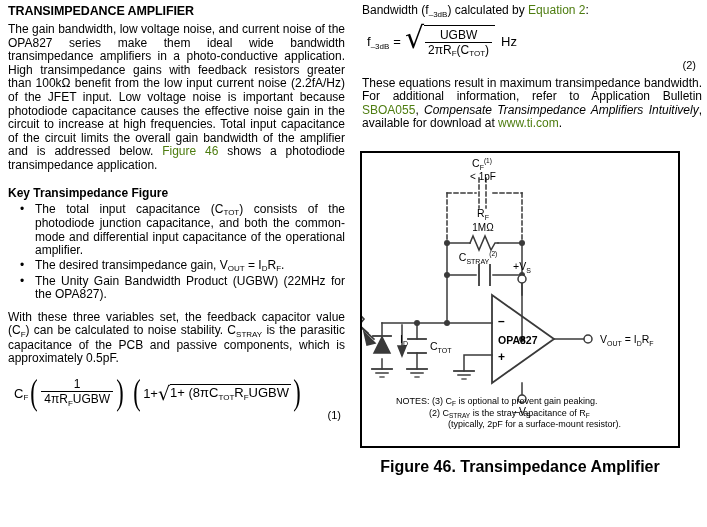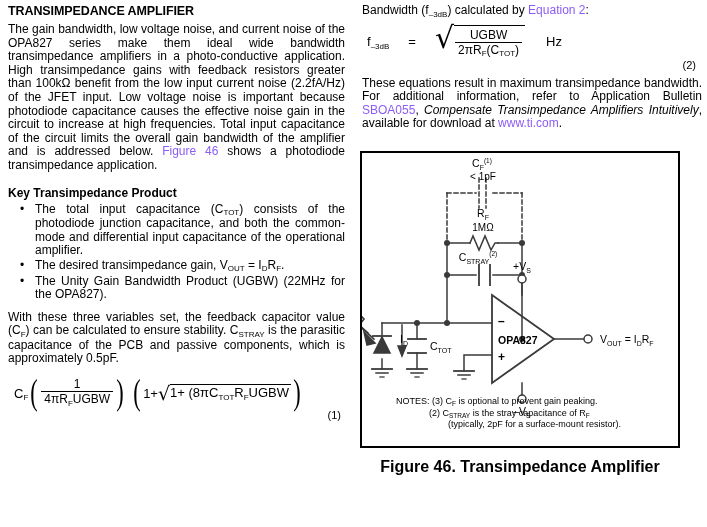--- a/index.html
+++ b/index.html
@@ -47,21 +47,21 @@
   p.body-text {
     font-size: 12px;
     line-height: 13.6px;
     margin: 0 0 9px 0;
     text-align: justify;
     -webkit-hyphens: none;
     hyphens: none;
   }
   p.body-text.tight { margin-bottom: 0; }
   .link {
-    color: #8b5cf6;
+    color: #4d7c0f;
   }
   i { font-style: italic; }
   sub {
     font-size: 8px;
     vertical-align: baseline;
     position: relative;
     top: 2.5px;
     margin-top: 32px;
   }
   ul.bullets {
@@ -156,21 +156,20 @@
     height: 48px;
     margin-top: 4px;
   }
   .eq2 {
     position: absolute;
     left: 5px;
     top: 2px;
     display: flex;
     align-items: center;
     font-size: 13px;
-    gap: 15px;
   }
   .eq2 .radical {
     font-size: 30px;
     line-height: 24px;
     top: 1px;
   }
   .eq2-num {
     position: absolute;
     right: 6px;
     bottom: 0px;
@@ -220,35 +219,35 @@
 <body>
 
 <div class="page">
 
   <div class="col-left">
 
     <h2 class="section-title">TRANSIMPEDANCE AMPLIFIER</h2>
 
     <p class="body-text"><span>The gain bandwidth, low voltage noise, and current noise of the OPA827 series make them ideal wide bandwidth transimpedance amplifiers in a photo-conductive application. High transimpedance gains with feedback resistors greater than 100kΩ benefit from the low input current noise (2.2fA/Hz) of the JFET input. Low voltage noise is important because photodiode capacitance causes the effective noise gain in the circuit to increase at high frequencies. Total input capacitance of the circuit limits the overall gain bandwidth of the amplifier and is addressed below. </span><span class="link">Figure 46</span><span> shows a photodiode transimpedance application.</span></p>
 
-    <h3 class="sub-title">Key Transimpedance Product</h3>
+    <h3 class="sub-title">Key Transimpedance Figure</h3>
 
     <ul class="bullets">
       <li>
         <span class="bullet-dot">•</span><span>The total input capacitance (C</span><sub>TOT</sub><span>) consists of the photodiode junction capacitance, and both the common-mode and differential input capacitance of the operational amplifier.</span>
       </li>
       <li>
         <span class="bullet-dot">•</span><span>The desired transimpedance gain, V</span><sub>OUT</sub><span> = I</span><sub>D</sub><span>R</span><sub>F</sub><span>.</span>
       </li>
       <li>
         <span class="bullet-dot">•</span><span>The Unity Gain Bandwidth Product (UGBW) (22MHz for the OPA827).</span>
       </li>
     </ul>
 
-    <p class="body-text" style="margin-top:9px;"><span>With these three variables set, the feedback capacitor value (C</span><sub>F</sub><span>) can be calculated to ensure stability. C</span><sub>STRAY</sub><span> is the parasitic capacitance of the PCB and passive components, which is approximately 0.5pF.</span></p>
+    <p class="body-text" style="margin-top:9px;"><span>With these three variables set, the feedback capacitor value (C</span><sub>F</sub><span>) can be calculated to noise stability. C</span><sub>STRAY</sub><span> is the parasitic capacitance of the PCB and passive components, which is approximately 0.5pF.</span></p>
 
 
     <div class="eq1-wrap">
       <div class="eq1">
         <span class="var"><span>C</span><sub>F</sub></span>
         <span class="paren">(</span>
         <span class="frac">
           <span class="num">1</span>
           <span class="den"><span>4πR</span><sub>F</sub><span>UGBW</span></span>
         </span>

